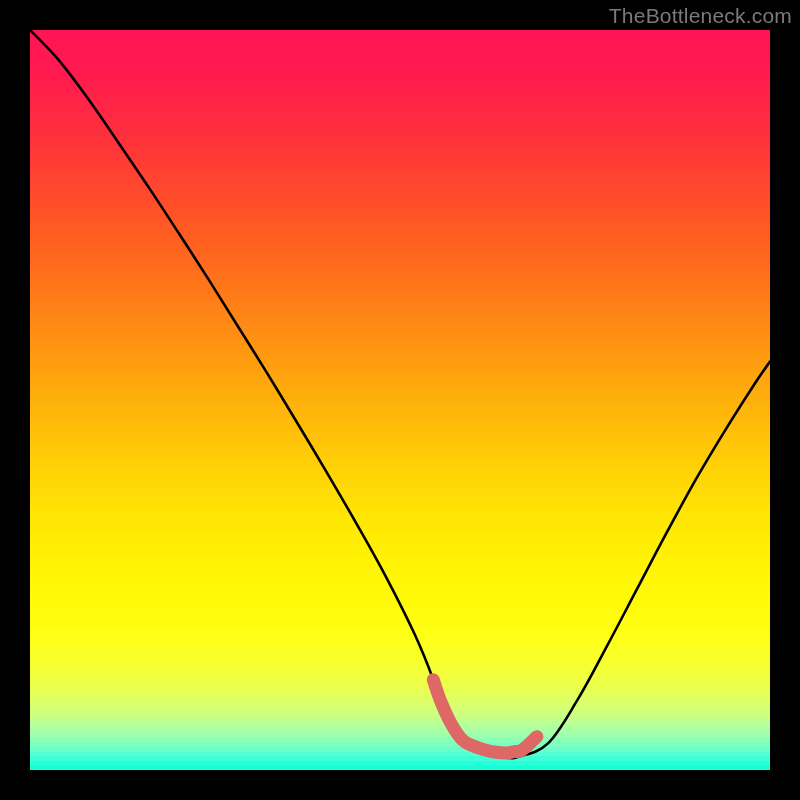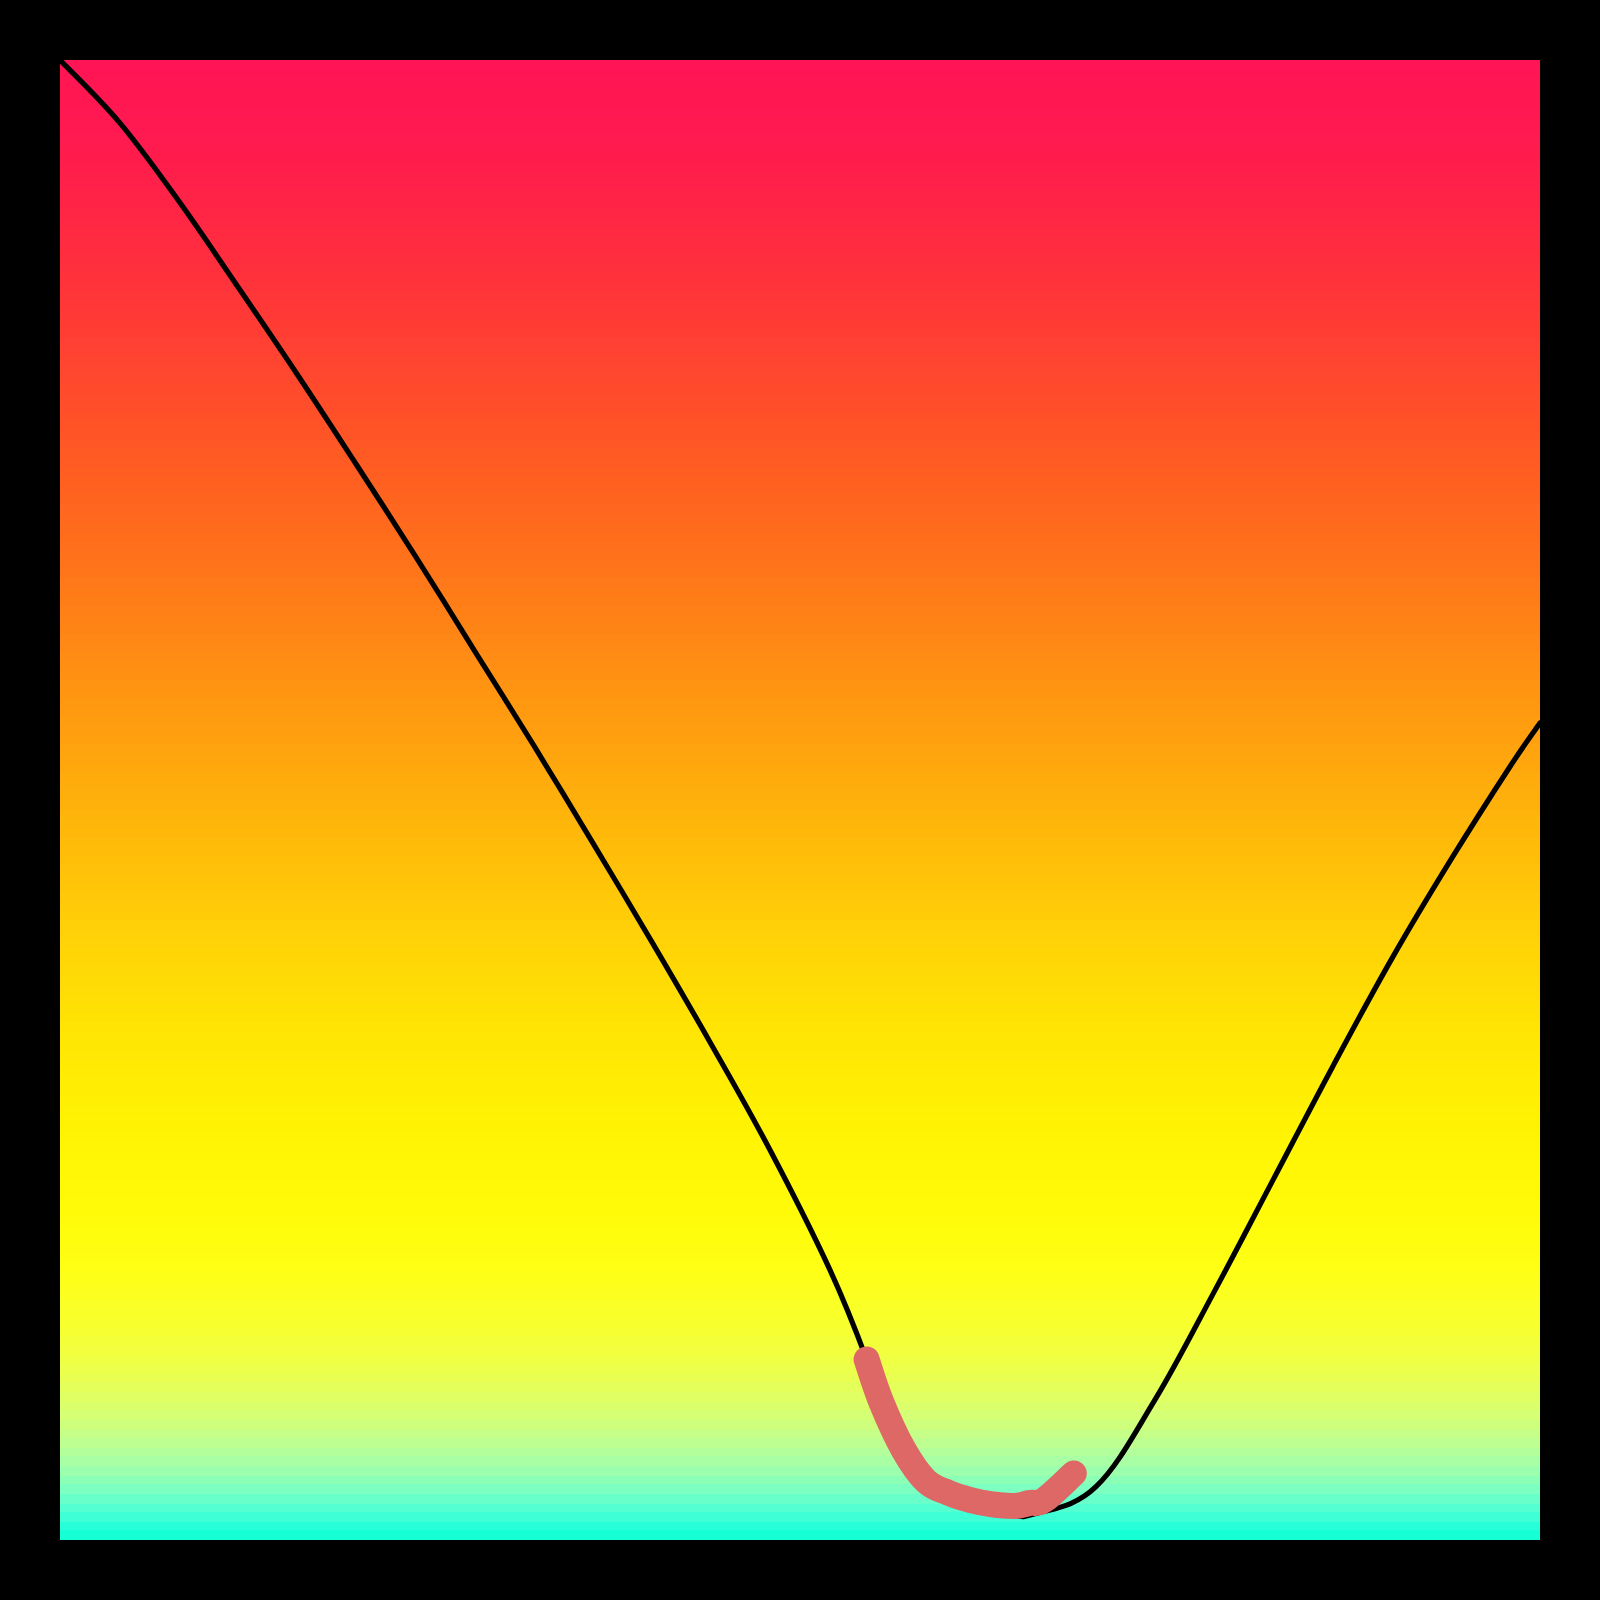--- a/index.html
+++ b/index.html
@@ -48,20 +48,21 @@
     font-size: 21px;
     font-weight: 500;
     letter-spacing: 0.2px;
     user-select: none;
   }
 </style>
 </head>
 <body>
 
 <div class="frame">
+  <div class="watermark">TheBottleneck.com</div>
   <div class="plot">
     <div class="gradient" id="grad">
         <div class="row" style="top:0px;height:5.325px;background:rgb(255,20,85)"></div>
         <div class="row" style="top:4.625px;height:5.325px;background:rgb(255,21,84)"></div>
         <div class="row" style="top:9.25px;height:5.324999999999999px;background:rgb(255,22,83)"></div>
         <div class="row" style="top:13.875px;height:5.325000000000002px;background:rgb(255,23,82)"></div>
         <div class="row" style="top:18.5px;height:5.324999999999999px;background:rgb(255,23,82)"></div>
         <div class="row" style="top:23.125px;height:5.324999999999999px;background:rgb(255,24,81)"></div>
         <div class="row" style="top:27.75px;height:5.324999999999999px;background:rgb(255,25,80)"></div>
         <div class="row" style="top:32.375px;height:5.325000000000005px;background:rgb(255,25,80)"></div>

